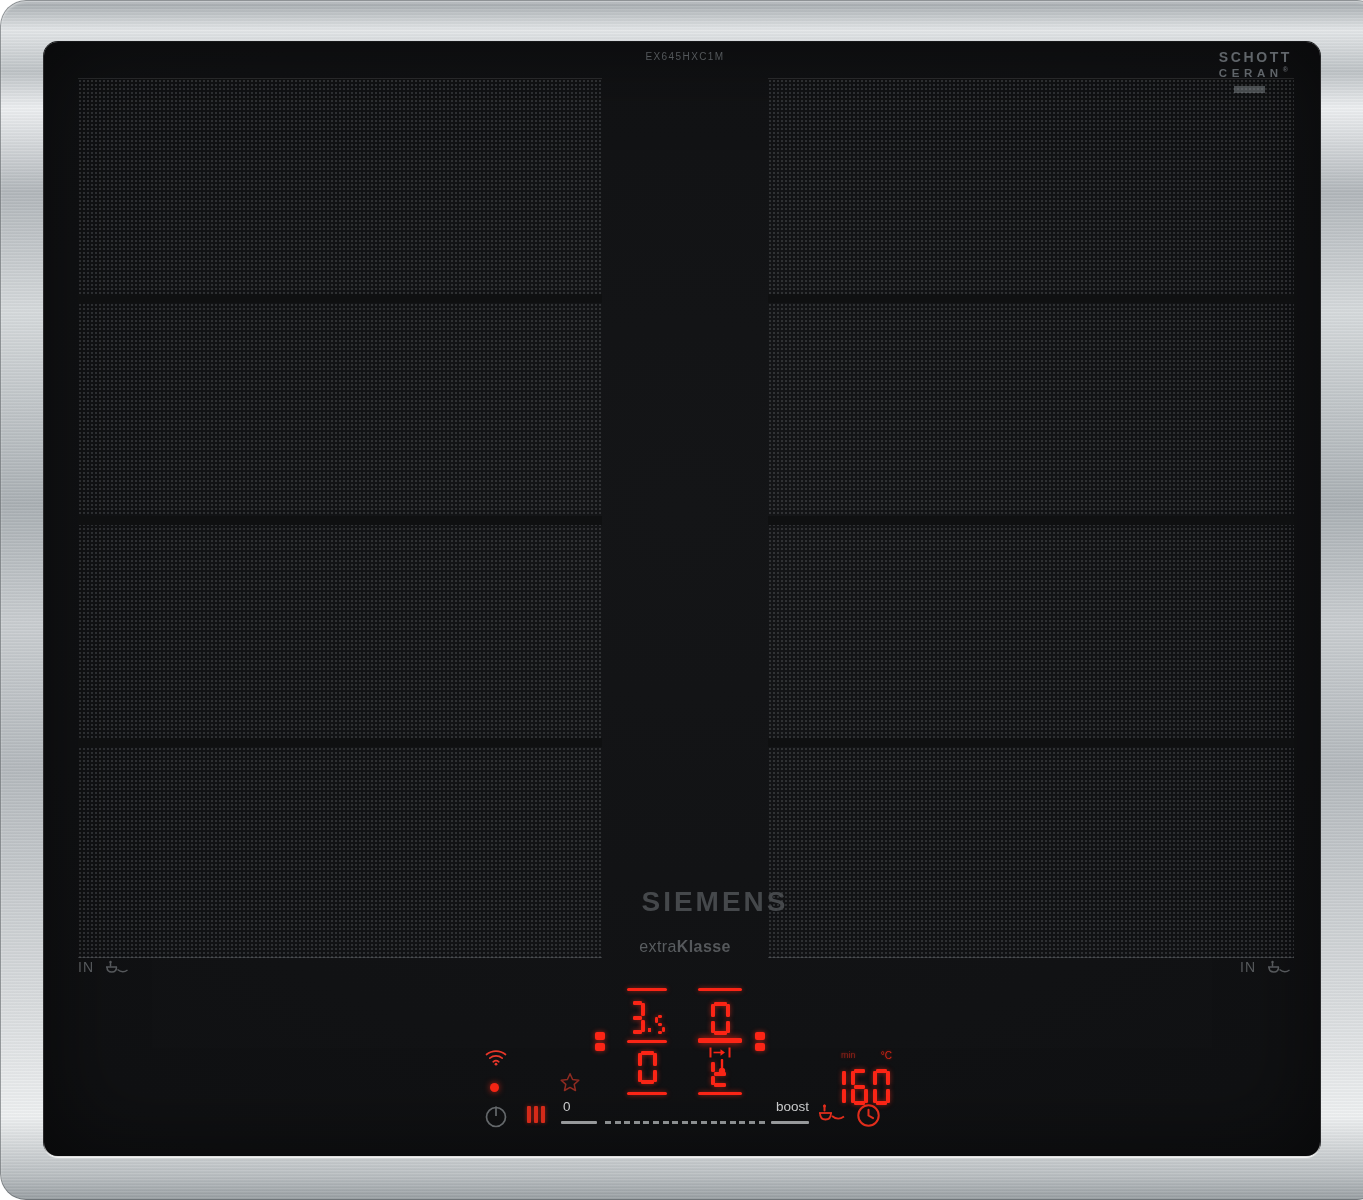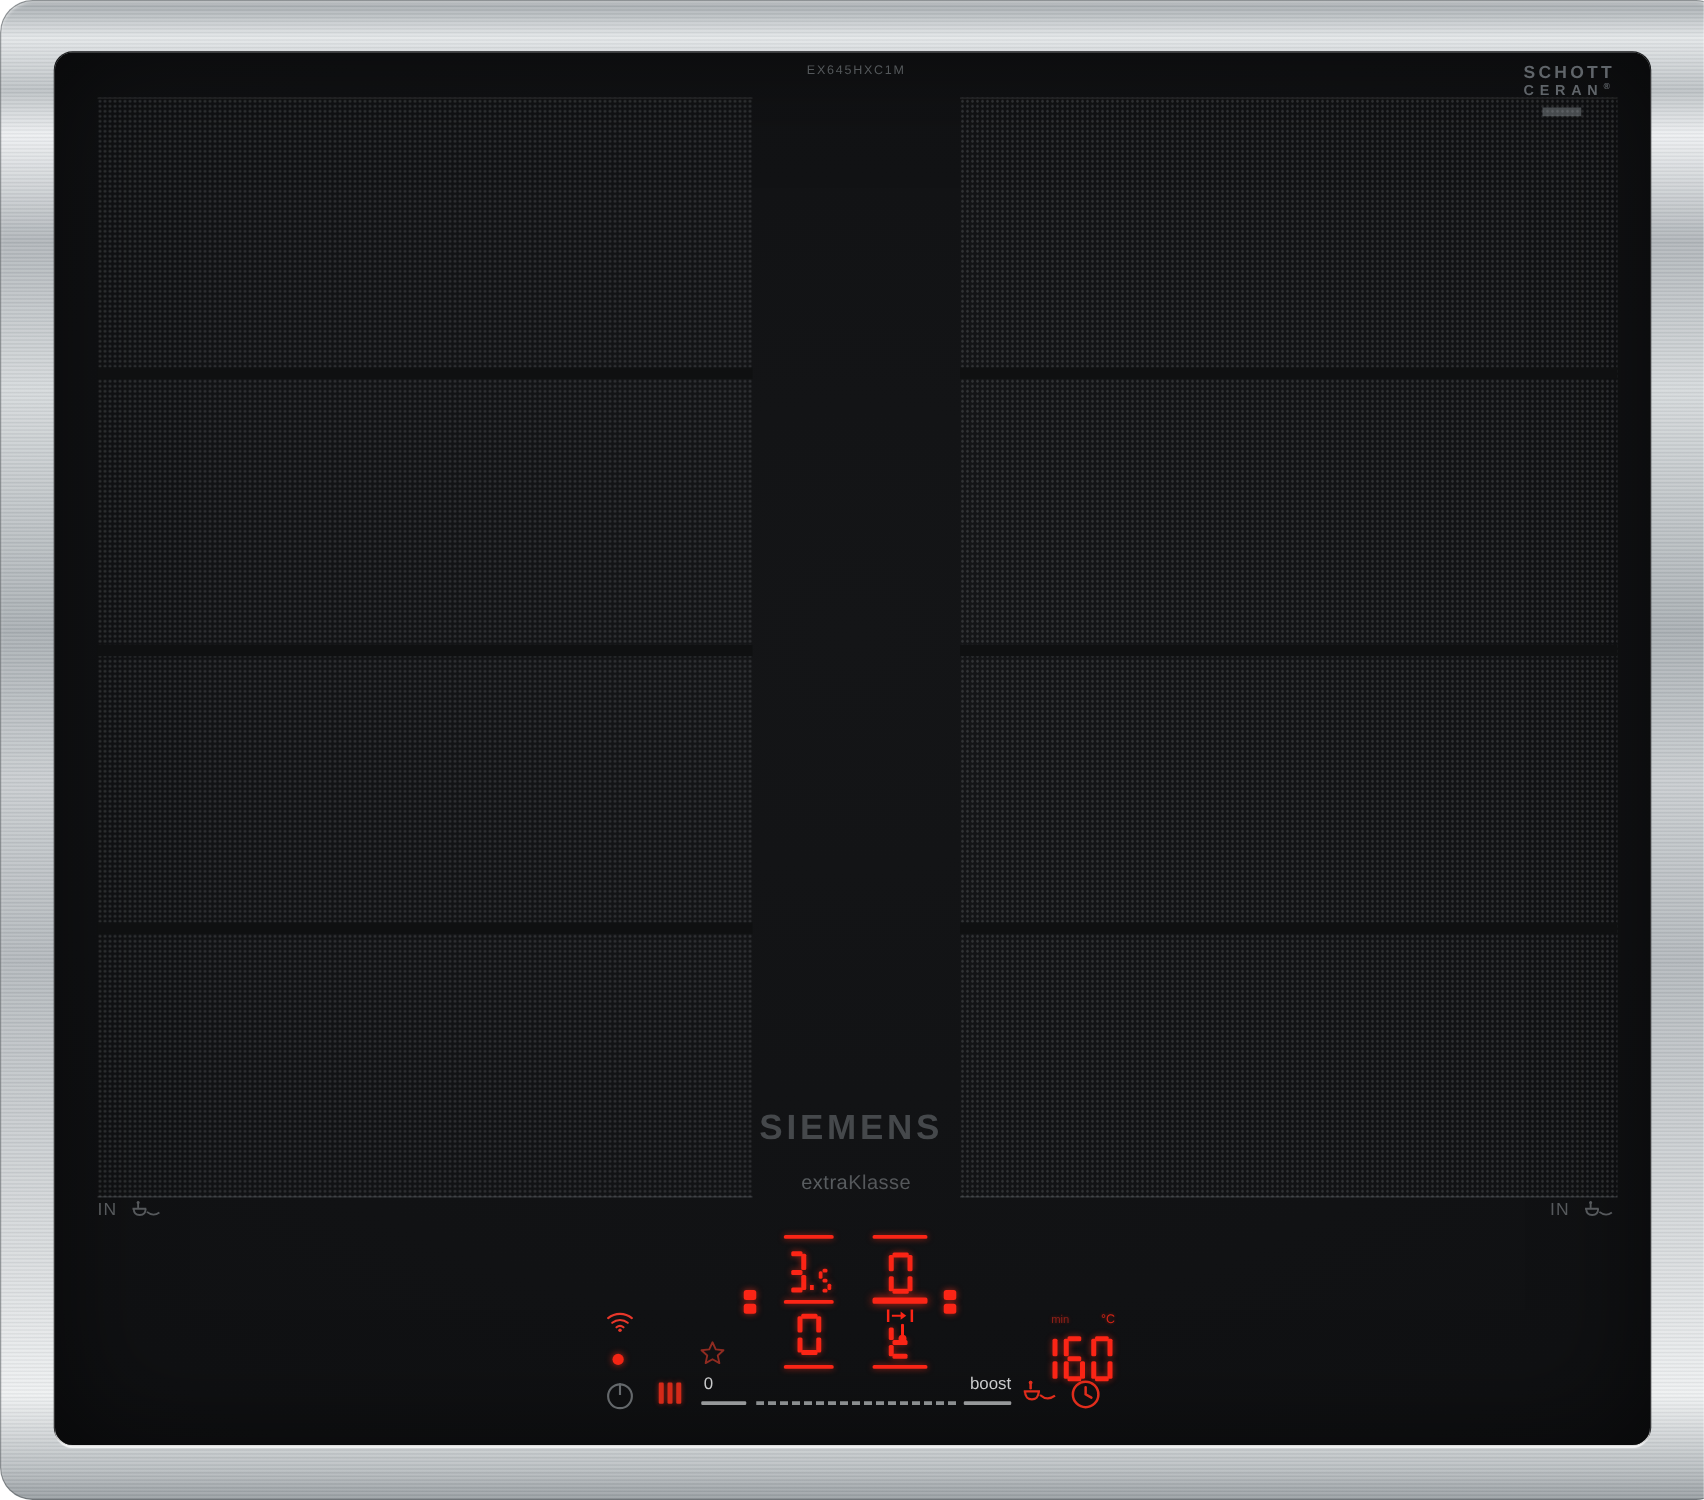--- a/index.html
+++ b/index.html
@@ -36,25 +36,25 @@
   .sep1{top:24.5%;} .sep2{top:49.8%;} .sep3{top:75.1%;}
 
   
   .model{position:absolute;left:558px;top:9px;width:166px;text-align:center;
     font-size:10px;letter-spacing:1.4px;color:#54585b;}
   .schott{position:absolute;top:8px;right:28px;text-align:left;color:#60656a;line-height:1.05;}
   .schott-l1{font-size:14px;letter-spacing:2.6px;font-weight:bold;}
   .schott-l2{font-size:11.5px;letter-spacing:4.6px;font-weight:bold;margin-top:1px;}
   .schott-l2 sup{font-size:7px;letter-spacing:0;}
   .schott-bar{width:31px;height:7px;background:#474b4e;margin:7px 27px 0 auto;}
-  .brand{position:absolute;left:554px;top:844px;width:166px;text-align:center;
+  .brand{position:absolute;left:588px;top:844px;width:166px;text-align:center;
     font-size:28px;font-weight:bold;letter-spacing:3px;color:#45484b;}
   .series{position:absolute;left:558px;top:896px;width:166px;text-align:center;
     font-size:16px;color:#595d60;letter-spacing:.4px;}
-  .series .ser-b{font-weight:normal;color:#55585b;}
+  .series .ser-b{font-weight:bold;color:#55585b;}
   .inmark{position:absolute;top:916px;display:flex;align-items:center;gap:9px;
     color:#56595c;font-size:14px;letter-spacing:1px;}
   .in-left{left:34px;} .in-right{left:1196px;}
   .inmark svg{color:#56595c;margin-top:2px;}
 
   
   .seg-row{display:flex;justify-content:center;align-items:flex-end;}
   .sd{position:relative;display:inline-block;width:19px;height:33px;margin:0 2.5px;--t:4px;}
   .sd.sm{width:12px;height:19px;--t:3px;}
   .sd i{position:absolute;background:var(--led);border-radius:1.2px;

